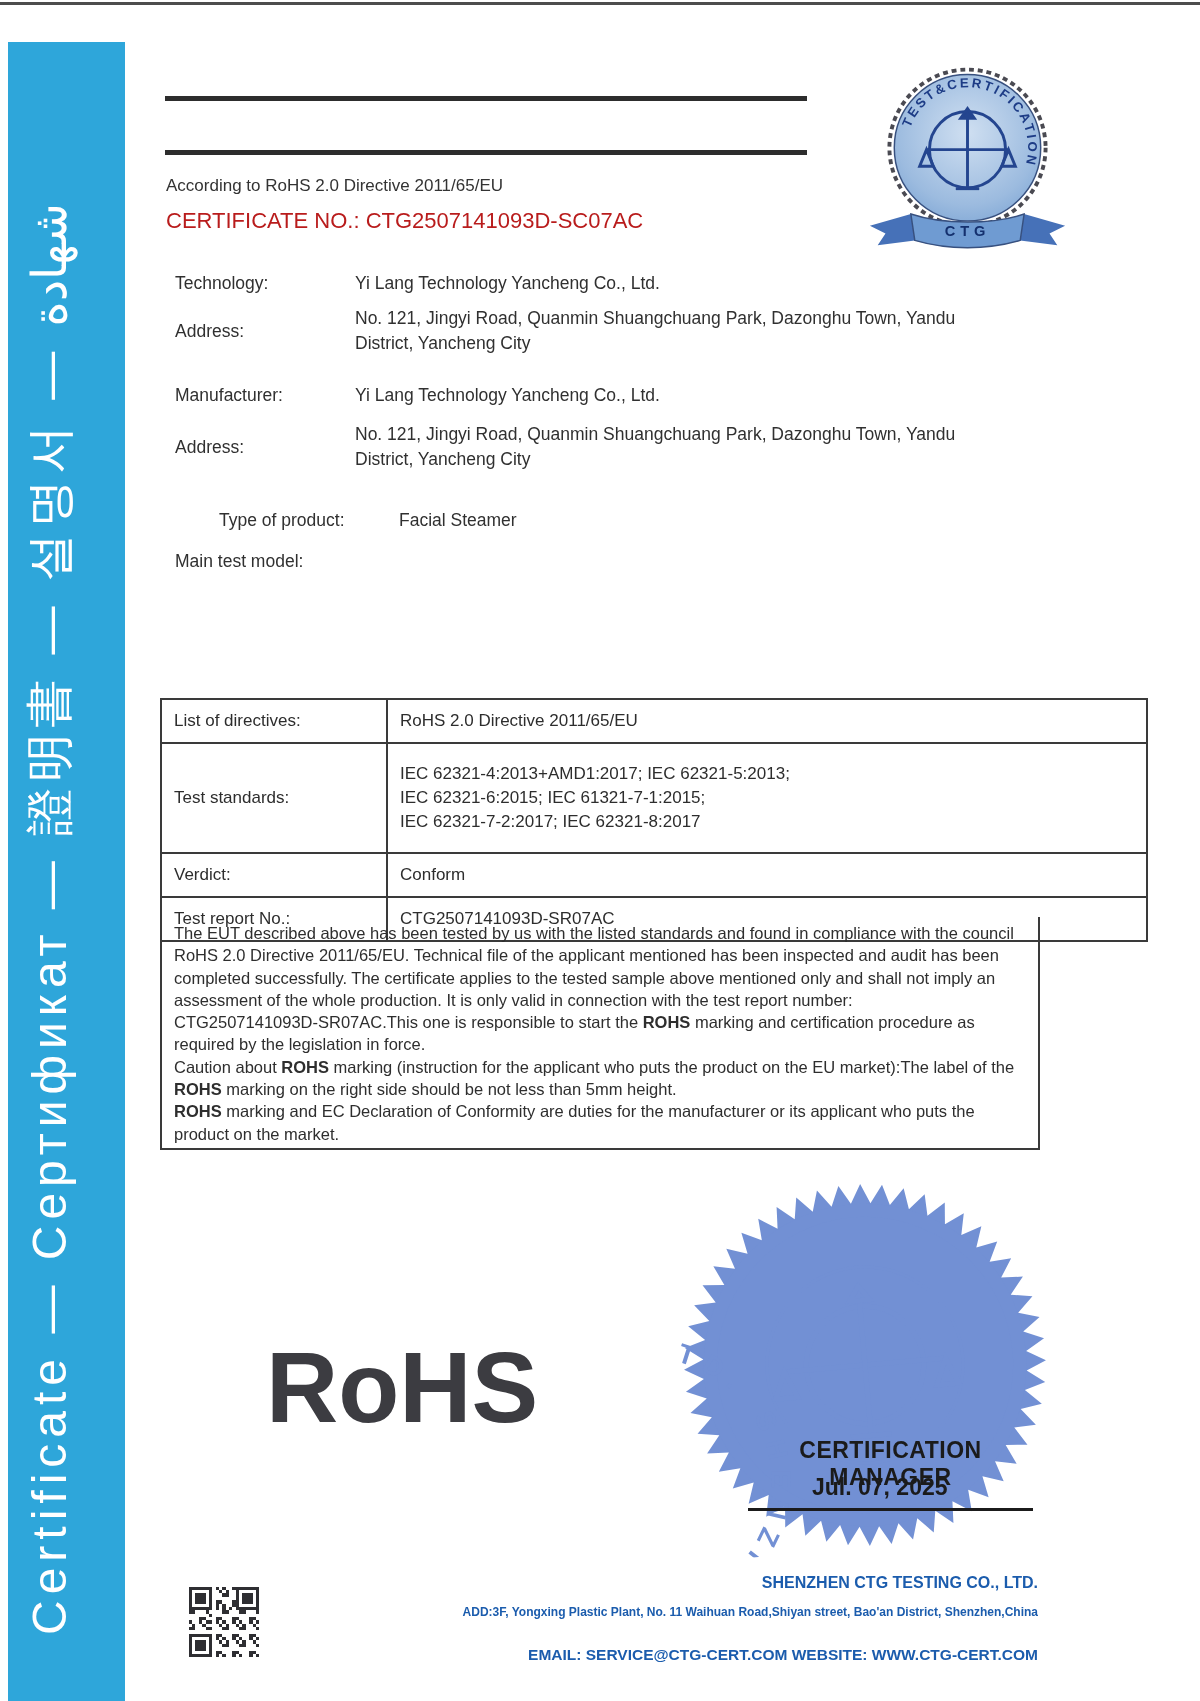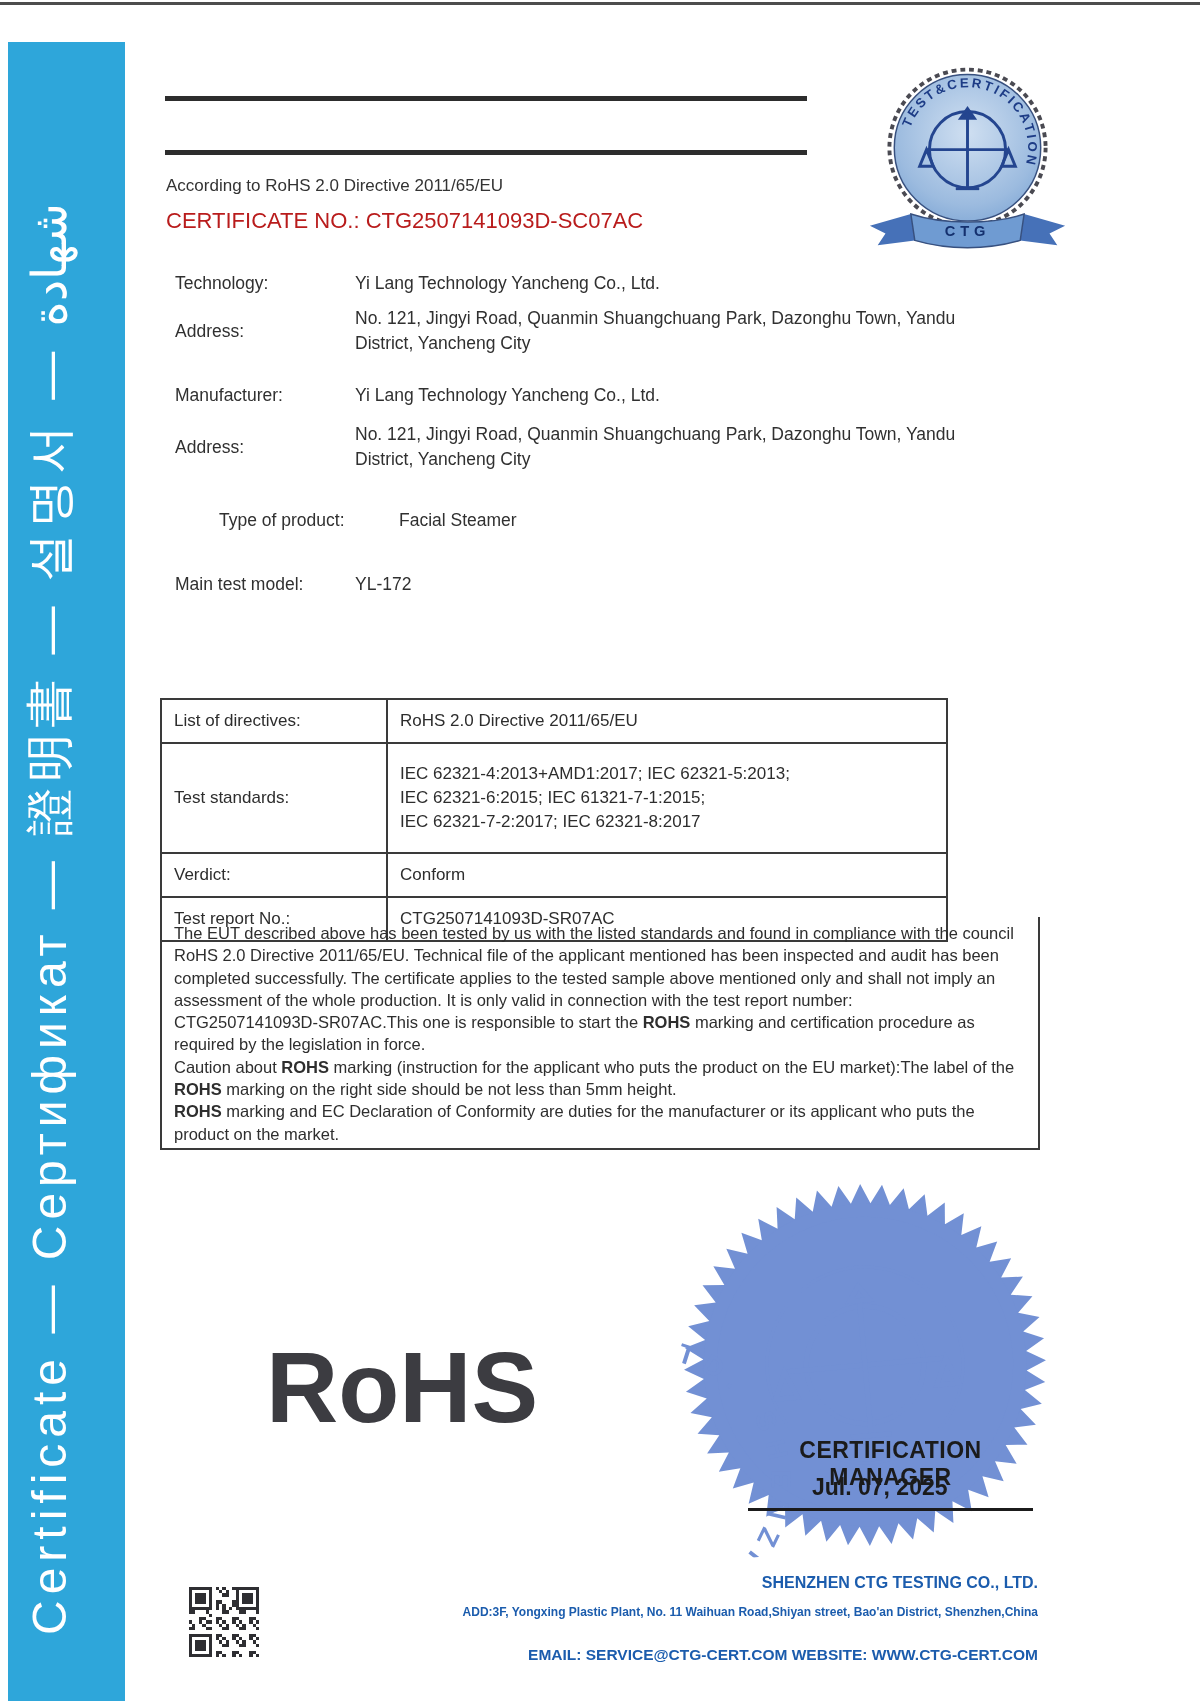--- a/index.html
+++ b/index.html
@@ -31,24 +31,24 @@
   .badge{position:absolute;left:850px;top:52px;width:235px;height:205px;}
   
   .fr{position:absolute;left:175px;display:flex;align-items:center;}
   .fr .label{width:180px;flex:none;font-size:17.5px;}
   .fr .value{width:648px;font-size:17.5px;line-height:25px;}
   .fr0{top:265px;height:36px;}
   .fr1{top:302px;height:58px;}
   .fr2{top:377px;height:36px;align-items:center;}
   .fr3{top:418px;height:58px;}
   .fr4{top:502px;height:36px;margin-left:44px;}
-  .fr5{top:566px;height:36px;}
+  .fr5{top:543px;height:36px;gap:18px;}
   
   .cert-table{
-    position:absolute;left:160px;top:698px;width:788px;
+    position:absolute;left:160px;top:698px;width:988px;
     border-collapse:collapse;font-size:17px;color:#2d2d2d;table-layout:fixed;
   }
   .cert-table td{border:2px solid #3a3a3a;padding:4px 12px;vertical-align:middle;}
   .cert-table .c1{width:200px;}
   .cert-table .r1{height:34px;}
   .cert-table .r2{height:100px;}
   .cert-table .r3{height:34px;}
   .cert-table .r4{height:34px;}
   .pre{white-space:pre-line;line-height:24px;}
   
@@ -149,21 +149,20 @@
   <div class="fr fr3">
     <div class="label">Address:</div>
     <div class="value">No. 121, Jingyi Road, Quanmin Shuangchuang Park, Dazonghu Town, Yandu District, Yancheng City</div>
   </div>
   <div class="fr fr4">
     <div class="label">Type of product:</div>
     <div class="value">Facial Steamer</div>
   </div>
   <div class="fr fr5">
     <div class="label">Main test model:</div>
-    <div class="value">YL-172</div>
   </div>
 
   <table class="cert-table">
     <tbody>
       <tr>
         <td class="c1 r1">List of directives:</td>
         <td class="r1">RoHS 2.0 Directive 2011/65/EU</td>
       </tr>
       <tr>
         <td class="c1 r2">Test standards:</td>

